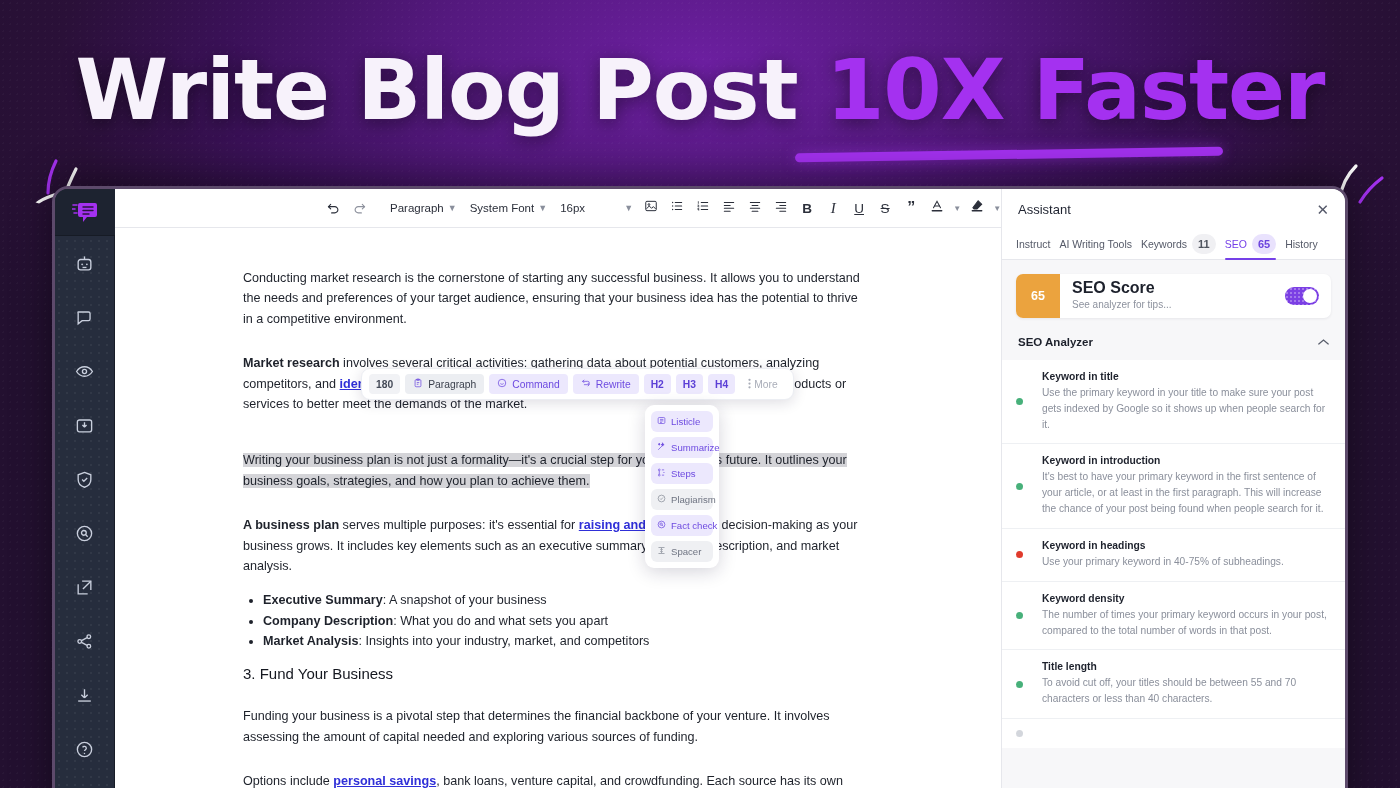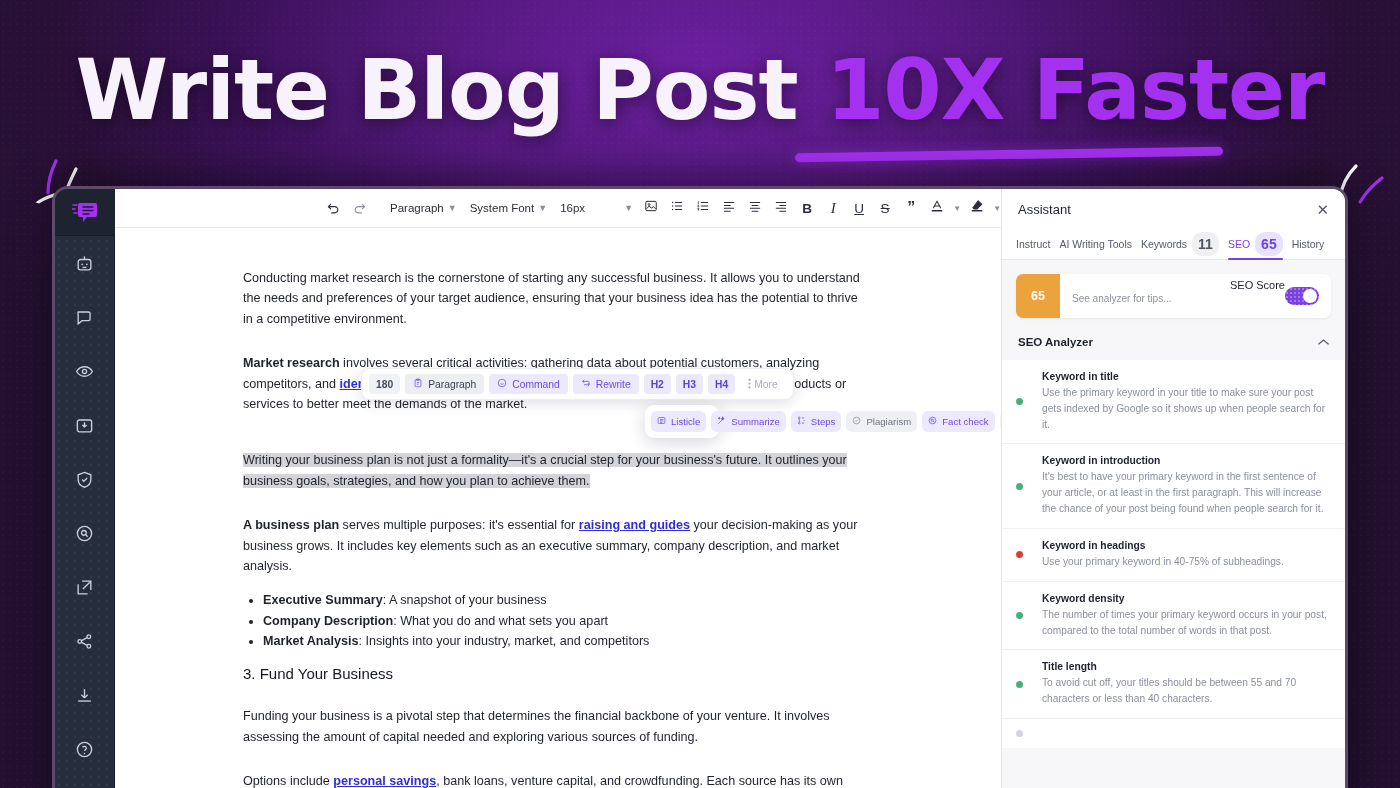--- a/index.html
+++ b/index.html
@@ -169,21 +169,21 @@
   .bb svg { flex: 0 0 auto; }
 
   
   #more-menu {
     position: absolute; left: 530px; top: 177px;
     width: 74px;
     background: #fff; border-radius: 9px;
     padding: 6px 6px;
     box-shadow: 0 4px 18px rgba(25,20,60,.18);
     z-index: 22;
-    display: flex; flex-direction: row; gap: 5px;
+    display: flex; flex-direction: column; gap: 5px;
   }
   .mi {
     display: flex; align-items: center; gap: 5px;
     height: 21px; padding: 0 6px; border-radius: 6px;
     font-size: 9.6px; cursor: pointer; white-space: nowrap;
   }
   .mi.lav { background: #ece8fd; color: #6d4ae0; }
   .mi.gray { background: #eff0f3; color: #6f7482; }
   .mi svg { flex: 0 0 auto; }
 
@@ -213,41 +213,41 @@
   .as-tab { display: flex; align-items: center; gap: 5px;
             color: #555a68; cursor: pointer; height: 31px;
             position: relative; white-space: nowrap; }
   .as-tab.on { color: #7540e8; }
   .as-tab.on::after {
     content: ""; position: absolute; left: 0; right: 0; bottom: 0;
     height: 2px; background: #7540e8; border-radius: 2px;
   }
   .as-badge {
     background: #f0f0f3; color: #50555f;
-    border-radius: 10px; padding: 4px 6px; font-size: 14px; font-weight: 600;
+    border-radius: 10px; padding: 4px 6px; font-size: 11px; font-weight: 600;
   }
   .as-badge.v { background: #e9e2fd; color: #6c44dd; }
 
   #as-body { flex: 1 1 auto; overflow: hidden; background: #f7f7f9; position: relative; }
 
   #score-card {
     margin: 14px 14px 0 14px;
     background: #fff; border-radius: 7px;
     display: flex; align-items: stretch; height: 44px;
     box-shadow: 0 1px 3px rgba(20,20,40,.07);
     overflow: hidden;
   }
   #score-num {
     width: 44px; flex: 0 0 44px;
     background: #eba33e; color: #fff;
     display: flex; align-items: center; justify-content: center;
     font-size: 12.5px; font-weight: 600;
   }
   #score-txt { flex: 1 1 auto; padding: 5px 0 0 12px; min-width: 0; }
-  #score-lbl { font-size: 11px; font-weight: 400; color: #1d212c; text-align: right; }
+  #score-lbl { font-size: 16px; font-weight: 700; color: #1d212c; }
   #score-sub { font-size: 10px; color: #8d929e; margin-top: 2px; }
   #score-toggle {
     width: 34px; height: 18px; border-radius: 10px;
     background: #7b3fe4; position: relative; margin: 13px 12px 0 0;
     flex: 0 0 34px; cursor: pointer;
     background-image: radial-gradient(rgba(255,255,255,.3) 1px, transparent 1px);
     background-size: 4px 4px;
   }
   #score-toggle::after {
     content: ""; position: absolute; right: 2px; top: 2px;

